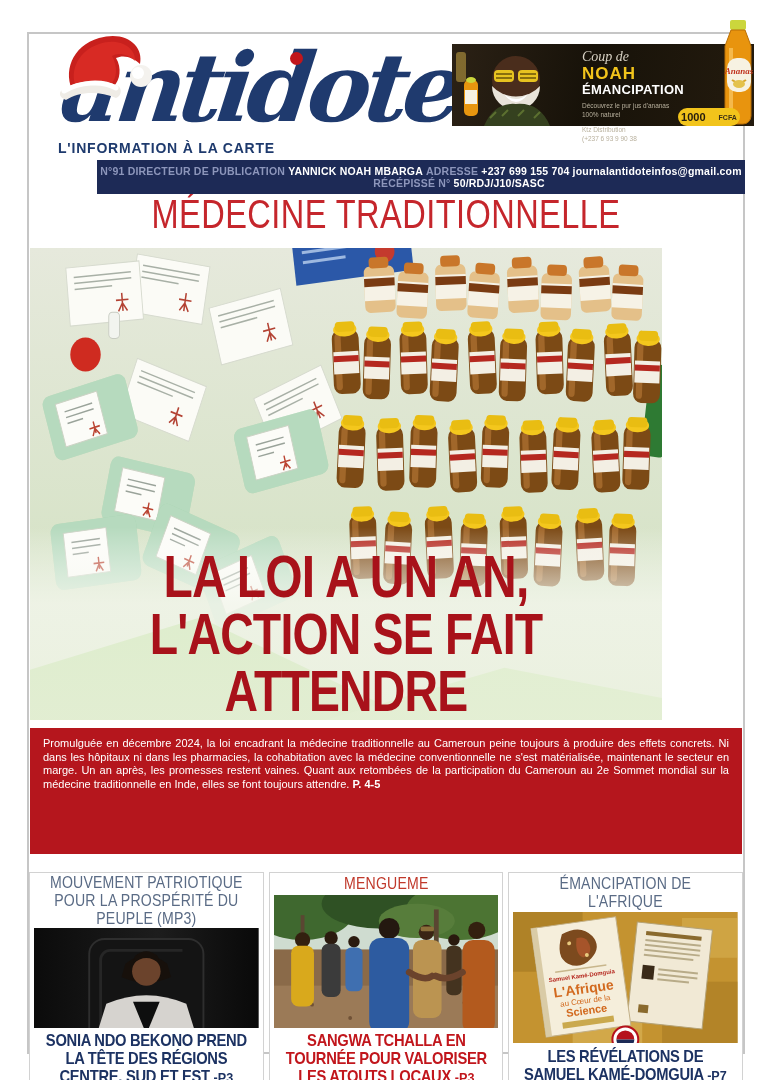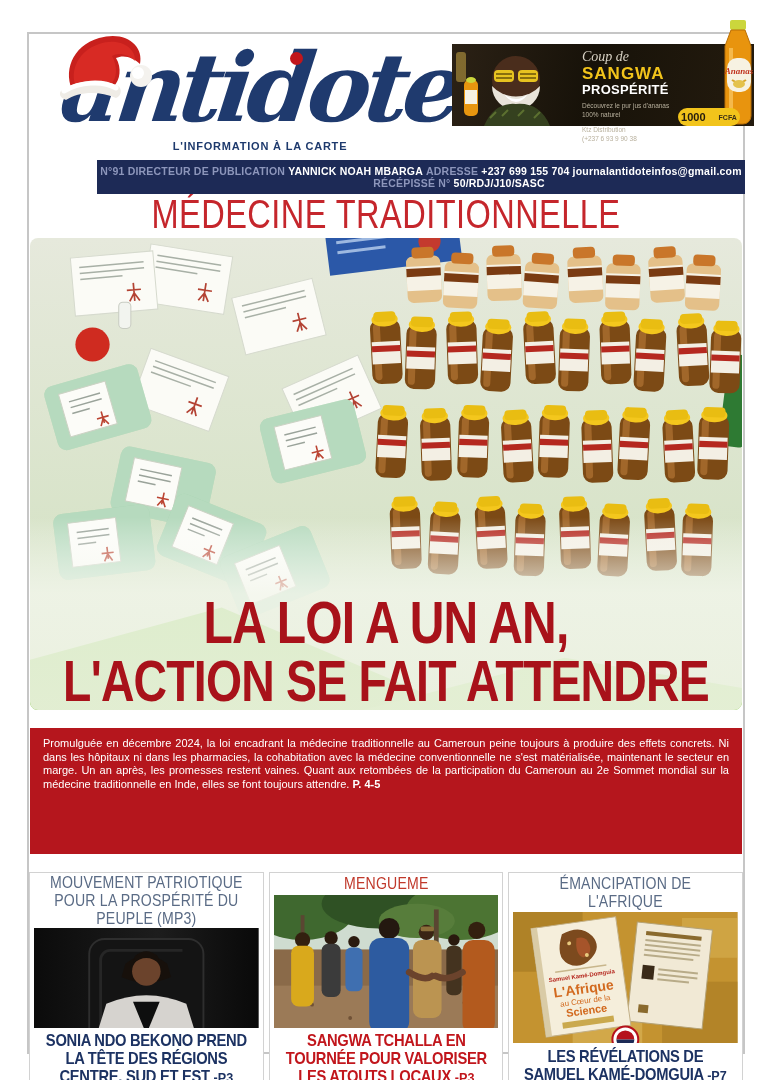--- a/index.html
+++ b/index.html
@@ -8,22 +8,22 @@
           font-family:"Liberation Sans",sans-serif;}
   .frame{position:absolute;left:27px;top:32px;width:718px;height:1022px;border:2px solid #c6c6c6;background:#fff;}
 
   
   .logo-wrap{position:absolute;left:58px;top:36px;width:404px;height:112px;z-index:2;}
   .logo-text{font-family:"DejaVu Serif",serif;font-style:italic;font-weight:bold;
              font-size:95px;line-height:104px;color:#1f3a6e;letter-spacing:-6px;
              transform:skewX(-7deg);text-align:center;white-space:nowrap;}
   .logo-dot{position:absolute;width:13px;height:13px;border-radius:50%;background:#c1161c;left:232px;top:16px;}
   .santa-hat{position:absolute;left:-14px;top:-12px;width:118px;height:92px;z-index:3;}
-  .tagline{position:absolute;left:58px;top:140px;width:404px;text-align:center;
-           font-size:11px;font-weight:bold;color:#1e3a6d;letter-spacing:.8px;z-index:2;}
+  .tagline{position:absolute;left:58px;top:140px;width:404px;text-align:left;
+           font-size:14px;font-weight:bold;color:#1e3a6d;letter-spacing:.8px;z-index:2;}
 
   
   .ad{position:absolute;left:452px;top:24px;width:312px;height:106px;z-index:4;}
   .ad-box{position:absolute;left:0;top:20px;width:302px;height:82px;
           background:linear-gradient(100deg,#2b2115 0%,#171209 45%,#241b0e 100%);}
   .ad-man{position:absolute;left:2px;top:22px;width:122px;height:80px;}
   .ad-copy{position:absolute;left:130px;top:25px;width:128px;color:#cfcabe;}
   .ad-l1{font-family:"Liberation Serif",serif;font-style:italic;font-size:14px;color:#d8d2c4;}
   .ad-l2{font-size:17px;font-weight:bold;color:#f2c41b;letter-spacing:1px;line-height:1.05;}
   .ad-l3{font-size:13px;font-weight:bold;color:#fff;letter-spacing:.3px;line-height:1.1;}
@@ -42,21 +42,21 @@
   .ib-line2{text-align:center;font-size:10.5px;letter-spacing:.2px;padding-left:76px;}
   .ib-label{color:#8d96bb;font-weight:bold;}
   .ib-val{color:#ffffff;font-weight:bold;}
 
   
   .banner{position:absolute;left:29px;top:196px;width:714px;text-align:center;
           font-size:37px;font-weight:400;color:#c5262c;letter-spacing:.5px;
           transform:scale(.88,1.08);line-height:1;}
 
   
-  .hero{position:absolute;left:30px;top:238px;width:712px;height:472px;overflow:hidden;border-radius:8px;}
+  .hero{position:absolute;left:30px;top:248px;width:632px;height:472px;overflow:hidden;}
   .hero svg{position:absolute;inset:0;width:100%;height:100%;}
   .headline{position:absolute;left:-12.5%;bottom:0;width:125%;transform:scaleX(.8);text-align:center;
             color:#a8121a;font-weight:bold;letter-spacing:-1px;line-height:.98;}
   .hl1{font-size:60px;}
   .hl2{font-size:58px;}
 
   
   .lede{position:absolute;left:30px;top:728px;width:712px;height:126px;background:#b5161d;
         color:#fff;padding:9px 13px;font-size:11px;line-height:1.23;text-align:justify;}
   .lede b{white-space:nowrap;}
@@ -108,22 +108,22 @@
       <path d="M38 40 A24 24 0 0 0 86 40 A30 26 0 0 1 38 40 Z" fill="#e9e4da"></path>
       <path d="M50 48 Q62 58 74 48 Q62 64 50 48 Z" fill="#fff"></path>
       <rect x="40" y="24" width="20" height="12" rx="4" fill="#e7c320"></rect>
       <rect x="64" y="24" width="20" height="12" rx="4" fill="#e7c320"></rect>
       <path d="M42 28 h16 M42 32 h16 M66 28 h16 M66 32 h16" stroke="#6b5408" stroke-width="1.6"></path>
       <path d="M30 80 Q40 56 62 58 Q86 56 96 80 Z" fill="#35411f"></path>
       <path d="M36 72 l6 -6 M48 70 l6 -6 M64 70 l6 -6 M80 72 l6 -6" stroke="#5c7030" stroke-width="2"></path>
     </svg>
     <div class="ad-copy">
       <div class="ad-l1">Coup de</div>
-      <div class="ad-l2">SANGWA</div>
-      <div class="ad-l3">PROSPÉRITÉ</div>
+      <div class="ad-l2">NOAH</div>
+      <div class="ad-l3">ÉMANCIPATION</div>
       <div class="ad-sub">
         <div>Découvrez le pur jus d'ananas</div>
         <div>100% naturel</div>
       </div>
       <div class="ad-dist">
         <div>Ktz Distribution</div>
         <div>(+237 6 93 9 90 38</div>
       </div>
     </div>
     <svg class="ad-bottle" viewBox="0 0 56 112">

